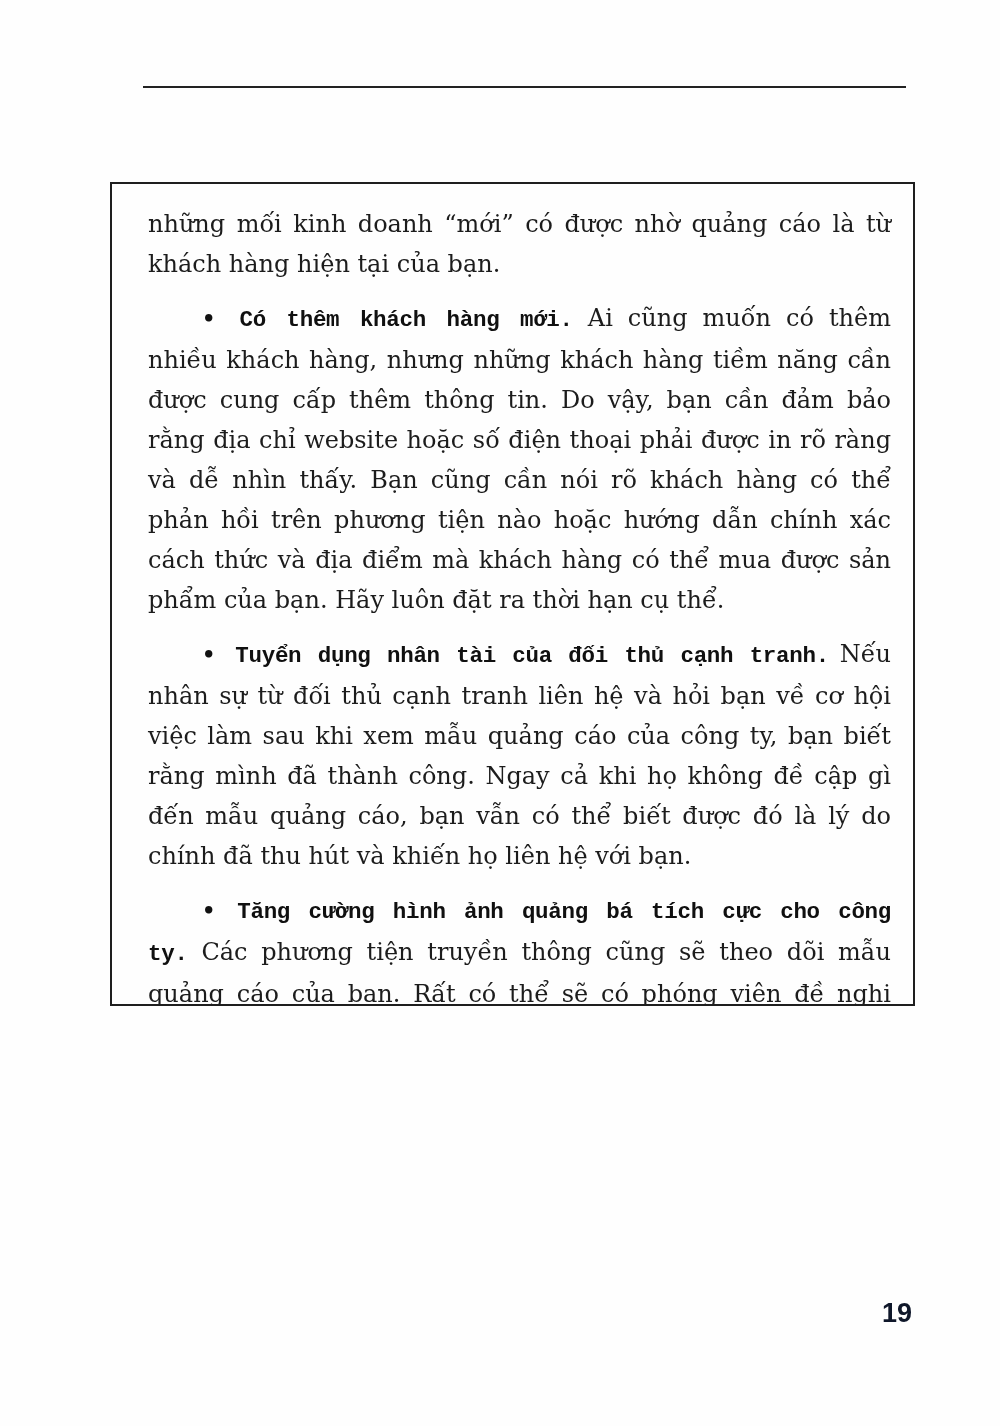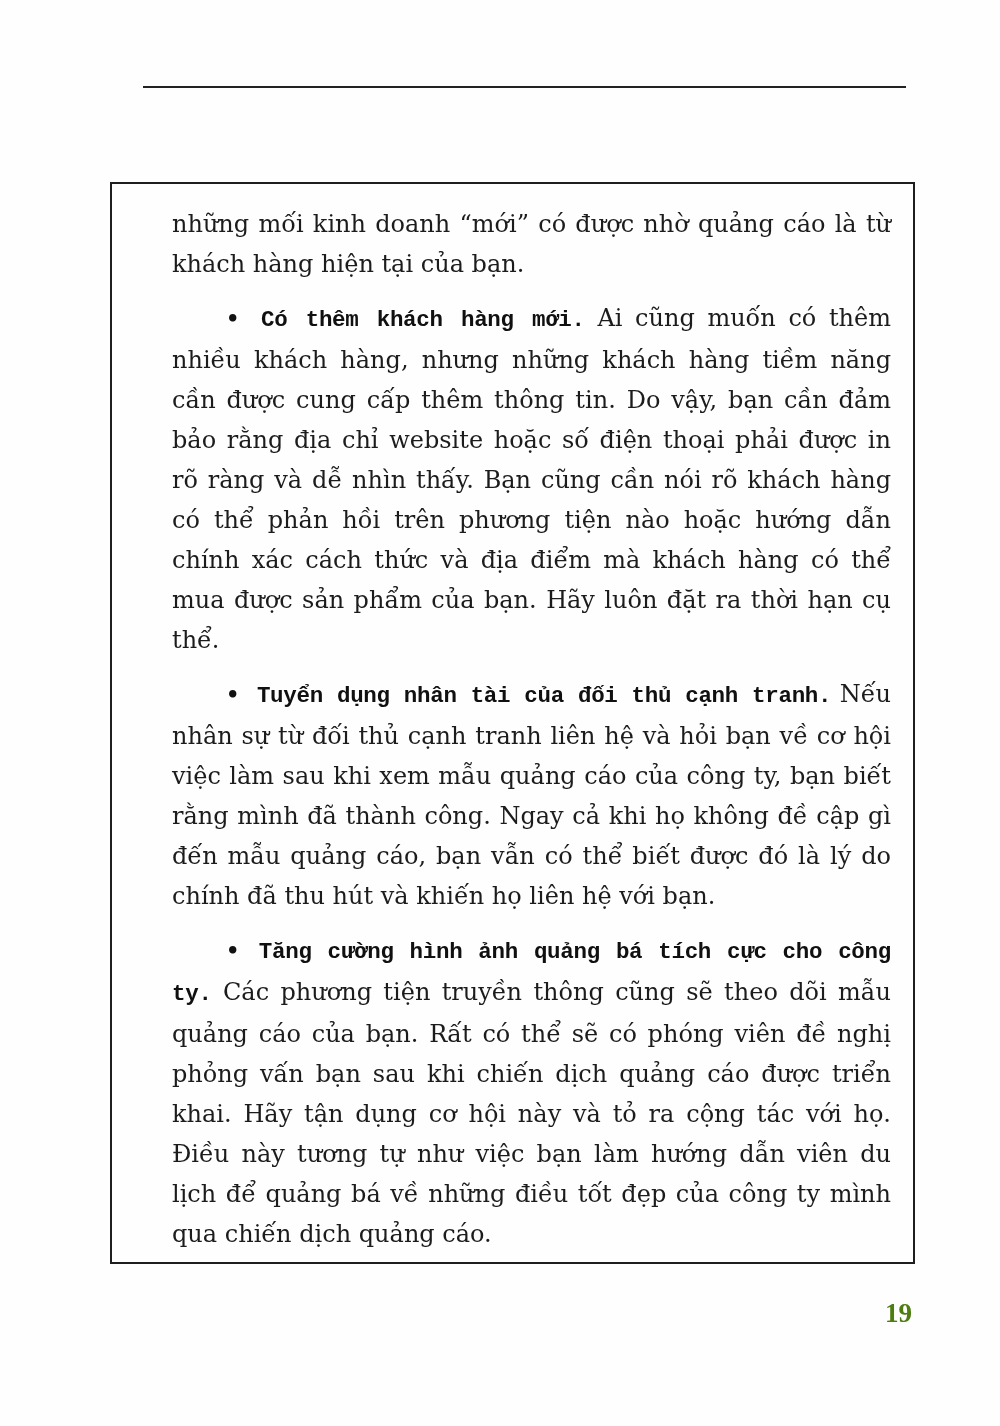--- a/index.html
+++ b/index.html
@@ -32,23 +32,23 @@
     left: 143px;
     width: 763px;
     height: 2px;
     background: #222222;
   }
   .content-box {
     position: absolute;
     left: 110px;
     top: 182px;
     width: 805px;
-    height: 1082px;
+    height: 824px;
     border: 2px solid #1e1e1e;
-    padding: 20px 22px 0 60px;
+    padding: 20px 22px 0 36px;
     overflow: hidden;
   }
   .para {
     font-size: 24px;
     line-height: 40px;
     text-align: justify;
     color: #1c1c1c;
   }
   .para + .para { margin-top: 14px; }
   .para.bullet { text-indent: 54px; }
@@ -63,24 +63,24 @@
     font-family: Liberation Mono, monospace;
     font-weight: bold;
     font-size: 22.5px;
     letter-spacing: -0.3px;
     color: #101010;
   }
   .page-number {
     position: absolute;
     top: 1298px;
     right: 88px;
-    font-family: Liberation Serif, serif;
+    font-family: Liberation Sans, sans-serif;
     font-weight: bold;
     font-size: 27px;
-    color: #4d7c0f;
+    color: #0f172a;
   }
 </style>
 </head>
 <body>
 
 <div class="page">
 
 
   <div class="header-rule"></div>
 

